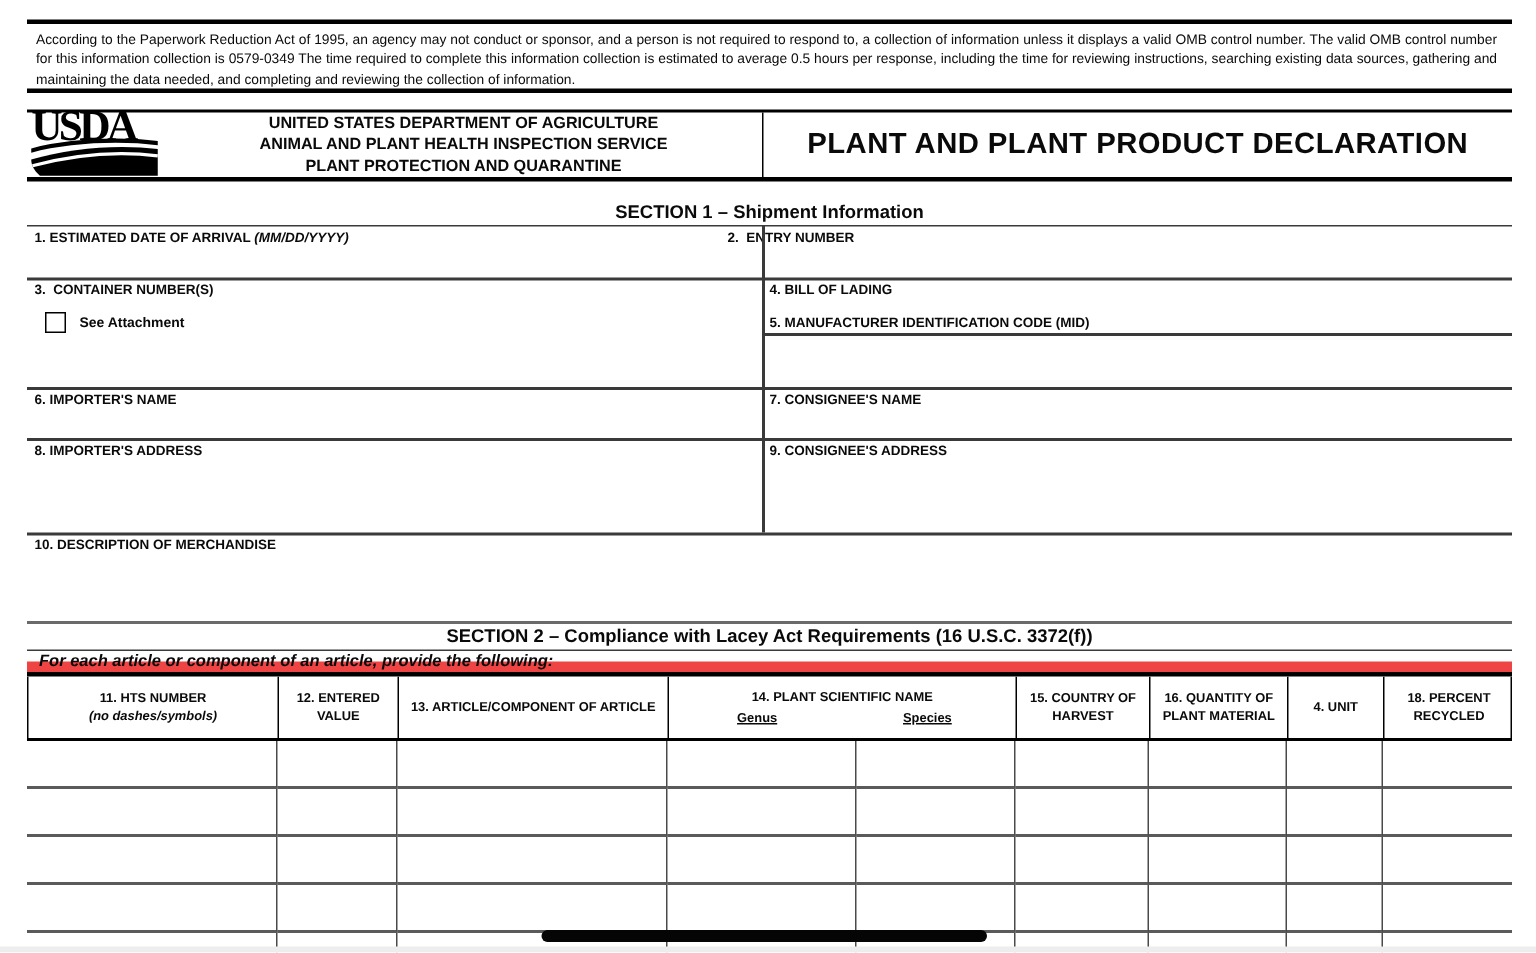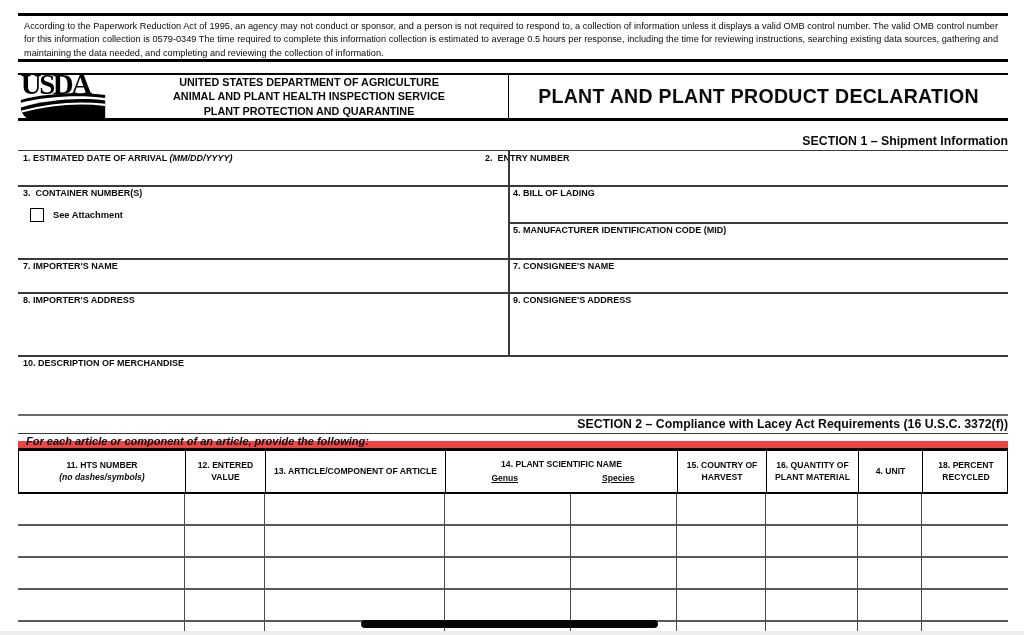--- a/index.html
+++ b/index.html
@@ -12,21 +12,21 @@
   #ombcell{width:133px;border-left:1.5px solid #000;text-align:center;padding-top:5px;font-size:9.5px;line-height:1.4;}
   #ombcell .b{font-weight:bold;}
   
   #band{left:18px;top:73px;width:990px;height:48px;border-top:2.5px solid #000;border-bottom:3px solid #000;display:flex;}
   #band-left{width:490px;border-right:1.5px solid #000;display:flex;align-items:center;}
   #logo{width:104px;padding-left:2px;}
   #agency{flex:1;text-align:center;font-weight:bold;font-size:10.8px;line-height:1.35;padding-right:14px;}
   #band-right{flex:1;display:flex;align-items:center;justify-content:center;}
   #form-title{font-weight:bold;font-size:19.5px;letter-spacing:.3px;white-space:nowrap;}
   
-  .secbar{left:18px;width:990px;text-align:right;font-weight:bold;font-size:12.3px;}
+  .secbar{left:18px;width:990px;text-align:center;font-weight:bold;font-size:12.3px;}
   #s1bar{top:134px;height:17px;border-bottom:1.5px solid #3a3a3a;}
   #s2bar{top:416px;height:18px;border-bottom:1.5px solid #3a3a3a;padding-top:1px;}
   #s2instr{left:18px;top:435px;width:990px;height:13px;border-bottom:7px solid #ef4444;
            font-weight:bold;font-style:italic;font-size:11px;padding-left:8px;}
   
   .flabel{font-weight:bold;font-size:9px;padding:3px 0 0 5px;white-space:pre-wrap;}
   .fhint{font-style:italic;}
   .fcell{cursor:text;}
   
   .hline{background:#3a3a3a;height:1.5px;}
@@ -93,25 +93,25 @@
   <div class="abs fcell" style="left:18px;top:185px;width:490px;height:73px;">
     <div class="flabel">3.  CONTAINER NUMBER(S)</div>
   </div>
   <div class="abs" id="cbrow">
     <div id="cbox"></div>
     <div id="cblabel">See Attachment</div>
   </div>
   <div class="abs fcell" style="left:508px;top:185px;width:500px;height:37px;">
     <div class="flabel">4. BILL OF LADING</div>
   </div>
-  <div class="abs fcell" style="left:508px;top:222px;width:500px;height:36px;">
+  <div class="abs fcell" style="left:508px;top:207px;width:500px;height:36px;">
     <div class="flabel">5. MANUFACTURER IDENTIFICATION CODE (MID)</div>
   </div>
   <div class="abs fcell" style="left:18px;top:258px;width:490px;height:34px;">
-    <div class="flabel">7. IMPORTER'S NAME</div>
+    <div class="flabel">6. IMPORTER'S NAME</div>
   </div>
   <div class="abs fcell" style="left:508px;top:258px;width:500px;height:34px;">
     <div class="flabel">7. CONSIGNEE'S NAME</div>
   </div>
   <div class="abs fcell" style="left:18px;top:292px;width:490px;height:63px;">
     <div class="flabel">8. IMPORTER'S ADDRESS</div>
   </div>
   <div class="abs fcell" style="left:508px;top:292px;width:500px;height:63px;">
     <div class="flabel">9. CONSIGNEE'S ADDRESS</div>
   </div>

